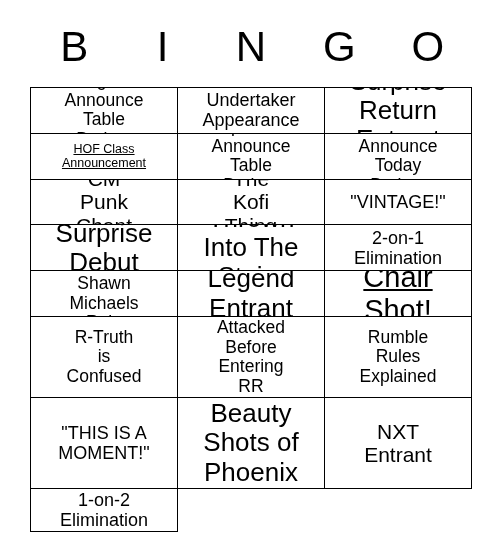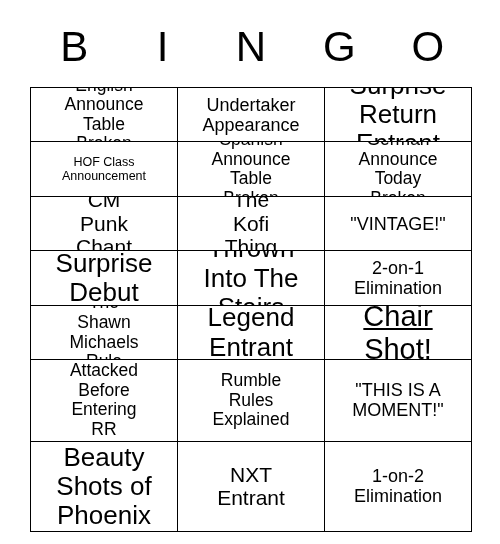--- a/index.html
+++ b/index.html
@@ -77,21 +77,21 @@
     white-space: pre-line;
     word-break: normal;
   }
 
   
   .fs-xxl .cell-text { font-size: 29px; text-decoration: underline; }
   .fs-xl  .cell-text { font-size: 21px; }
   .fs-lg  .cell-text { font-size: 26px; }
   .fs-md  .cell-text { font-size: 17.5px; }
   .fs-sm  .cell-text { font-size: 18px; }
-  .fs-xs  .cell-text { font-size: 12.5px; }
+  .fs-xs  .cell-text { font-size: 12.5px; text-decoration: underline; }
 </style>
 </head>
 <body>
 
 <div id="bingo-card">
 
   <div id="header-row">
     <div class="header-letter">B</div>
     <div class="header-letter">I</div>
     <div class="header-letter">N</div>
@@ -169,20 +169,25 @@
     <div class="cell fs-lg">
         <span class="cell-text">Legend
 Entrant</span>
       </div>
 
     <div class="cell fs-xxl">
         <span class="cell-text">Chair
 Shot!</span>
       </div>
     <div class="cell fs-md">
+        <span class="cell-text">R-Truth
+is
+Confused</span>
+      </div>
+    <div class="cell fs-md">
         <span class="cell-text">Attacked
 Before
 Entering
 RR</span>
       </div>
     <div class="cell fs-md">
         <span class="cell-text">Rumble
 Rules
 Explained</span>
       </div>

